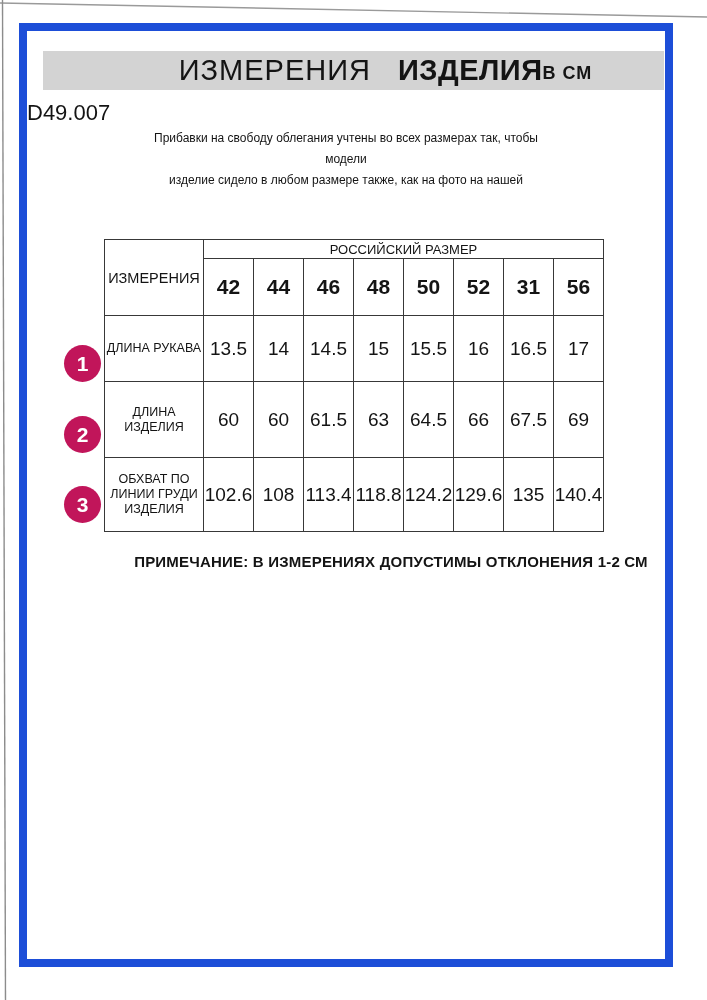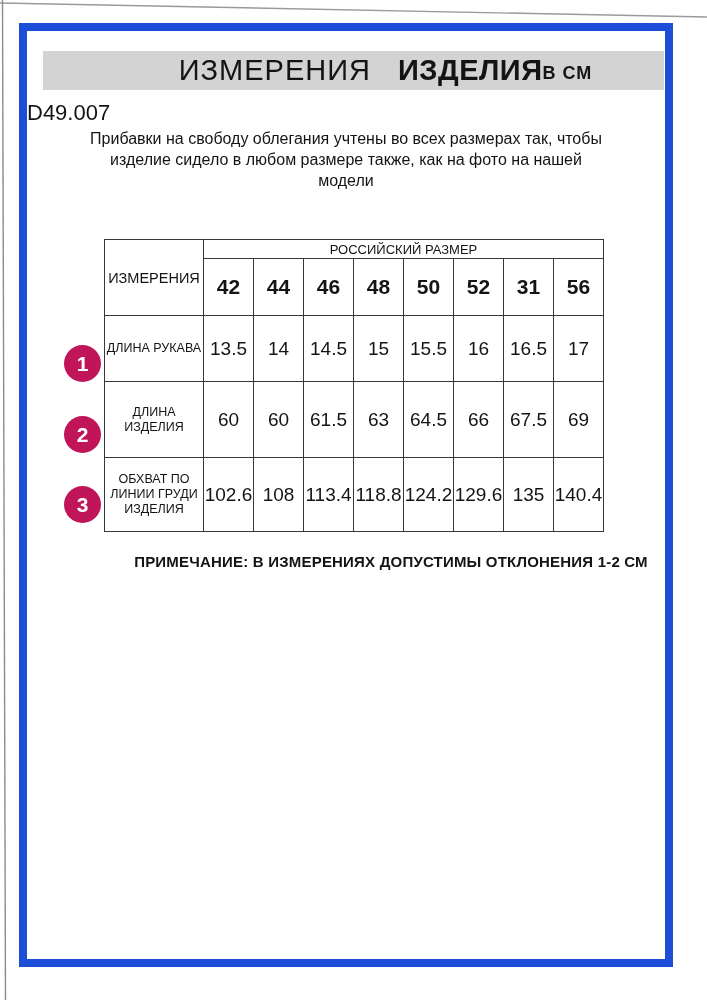--- a/index.html
+++ b/index.html
@@ -38,21 +38,21 @@
   .title-regular { font-size: 29px; font-weight: 400; letter-spacing: 1px; }
   .title-bold   { font-size: 29px; font-weight: 700; margin-left: 27px; letter-spacing: 0.5px; }
   .title-unit   { font-size: 18px; font-weight: 700; position: relative; top: 3px; letter-spacing: 1px; }
 
   .product-code {
     position: absolute; top: 69px; left: 0; width: 100%;
     text-align: left; font-size: 22px; font-weight: 400;
   }
   .description {
     position: absolute; top: 97px; left: 0; width: 100%;
-    text-align: center; font-size: 16px; line-height: 21px; font-weight: 400;
+    text-align: center; font-size: 12px; line-height: 21px; font-weight: 400;
   }
 
   table.size-table {
     position: absolute; left: 77px; top: 208px;
     border-collapse: collapse; table-layout: fixed;
     background: #ffffff;
   }
   table.size-table th, table.size-table td {
     border: 1.6px solid #383838;
     text-align: center; vertical-align: middle;
@@ -102,22 +102,22 @@
       <span class="title-regular">ИЗМЕРЕНИЯ</span>
       <span class="title-bold">ИЗДЕЛИЯ</span>
       <span class="title-unit">В СМ</span>
     </div>
   </div>
 
   <div class="product-code">D49.007</div>
 
   <div class="description">
     <div>Прибавки на свободу облегания учтены во всех размерах так, чтобы</div>
+    <div>модели</div>
     <div>изделие сидело в любом размере также, как на фото на нашей</div>
-    <div>модели</div>
   </div>
 
   <table class="size-table">
       <colgroup>
         <col style="width: 99px;">
         <col style="width: 50px;">
         <col style="width: 50px;">
         <col style="width: 50px;">
         <col style="width: 50px;">
         <col style="width: 50px;">

